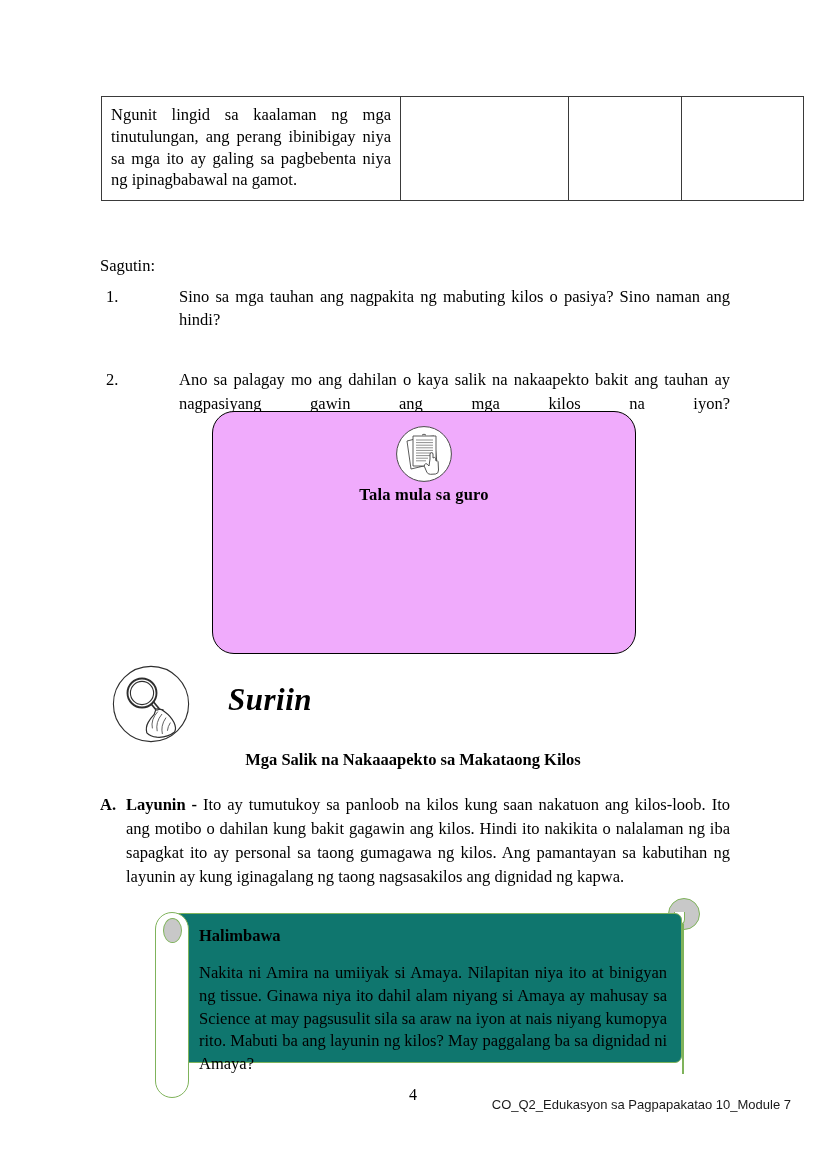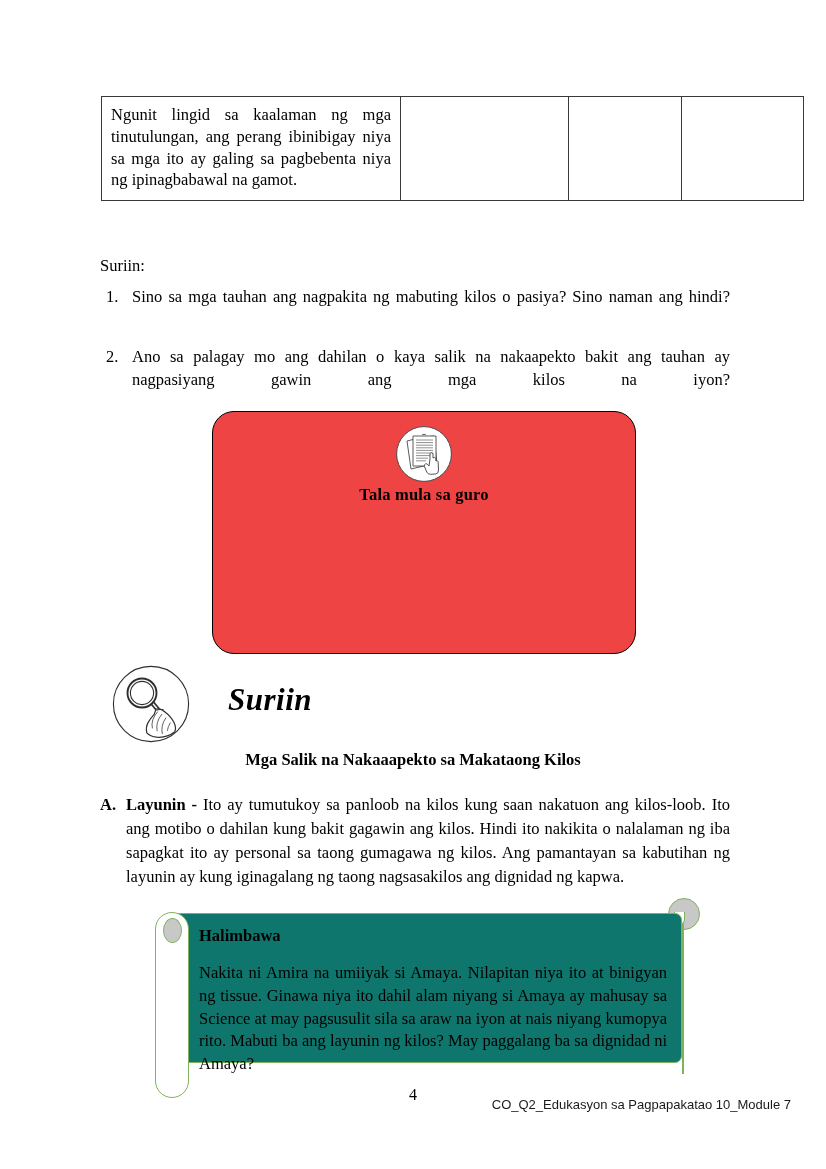--- a/index.html
+++ b/index.html
@@ -73,38 +73,39 @@
     margin-bottom: 13px;
   }
   .qlist li .num {
     position: absolute;
     left: 6px;
     top: 0;
   }
   .qlist li .qtext {
     display: block;
     text-align: justify;
+    margin-left: 47px;
   }
   .qlist li .qtext::after {
     content: "";
     display: inline-block;
     width: 100%;
   }
 
   
   .tala-box {
     position: absolute;
     left: 212px;
     top: 411px;
     width: 424px;
     height: 243px;
     border: 1.6px solid #000000;
     border-radius: 22px;
     box-sizing: border-box;
-    background: #ef4444;
+    background: #f0abfc;
   }
   .tala-icon-wrap {
     position: absolute;
     left: 50%;
     top: 13px;
     transform: translateX(-50%);
     width: 58px;
     height: 58px;
   }
   .tala-title {
@@ -317,21 +318,21 @@
       <td class="c3">
         <div class="cell-text"></div>
       </td>
       <td class="c4">
         <div class="cell-text"></div>
       </td>
     </tr>
   </tbody>
     </table>
 
-  <div class="sagutin-label">Suriin:</div>
+  <div class="sagutin-label">Sagutin:</div>
 
   <ol class="qlist">
     <li>
       <span class="num">1.</span>
       <span class="qtext">Sino sa mga tauhan ang nagpakita ng mabuting kilos o pasiya? Sino naman ang hindi?</span>
     </li>
     <li>
       <span class="num">2.</span>
       <span class="qtext">Ano sa palagay mo ang dahilan o kaya salik na nakaapekto bakit ang tauhan ay nagpasiyang gawin ang mga kilos na iyon?</span>
     </li>

